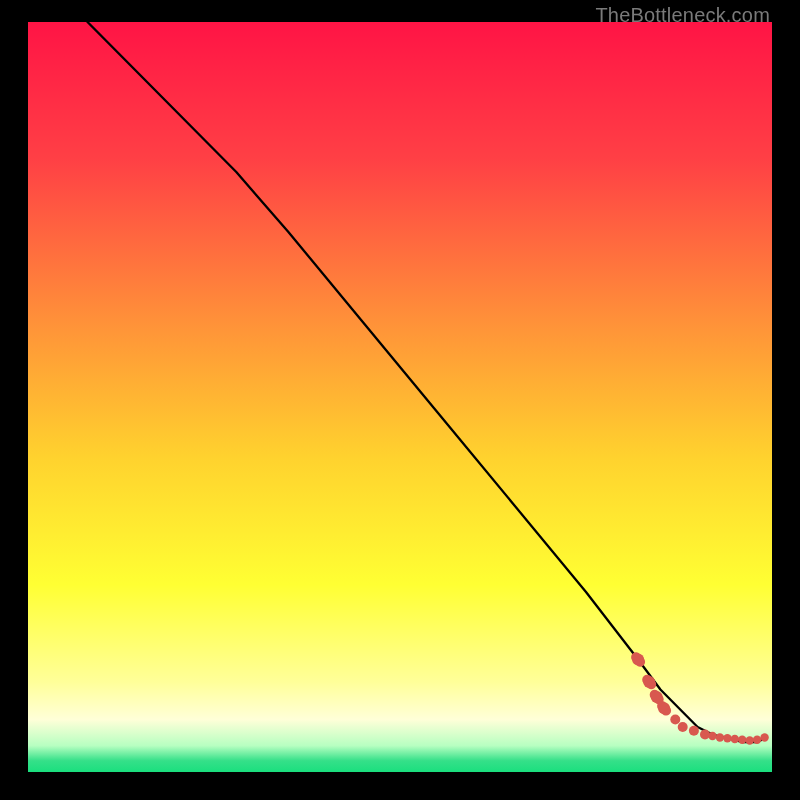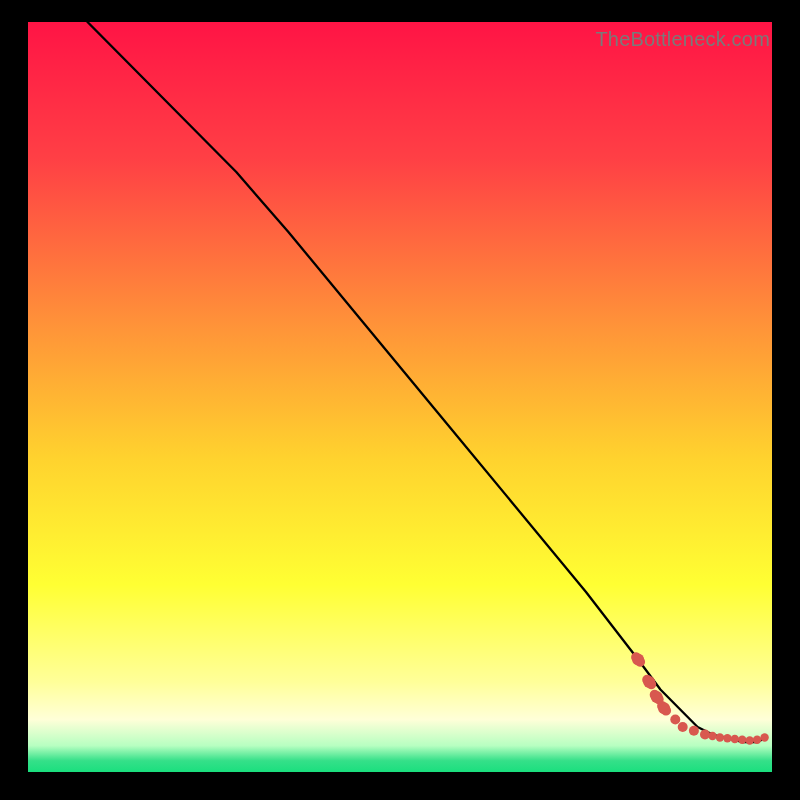--- a/index.html
+++ b/index.html
@@ -34,21 +34,20 @@
   }
   .watermark {
     position: absolute;
     top: 4px;
     right: 30px;
     color: #7a7a7a;
     font-size: 20px;
     font-weight: 500;
     letter-spacing: 0.2px;
     user-select: none;
-    margin-top: 24px;
   }
   svg.curve {
     position: absolute;
     inset: 0;
   }
 </style>
 </head>
 <body>
 
 <div class="frame">

